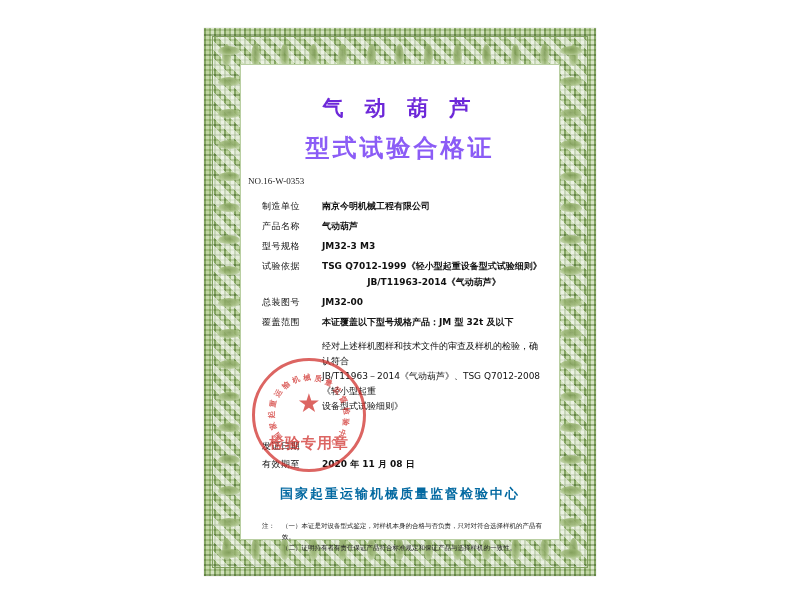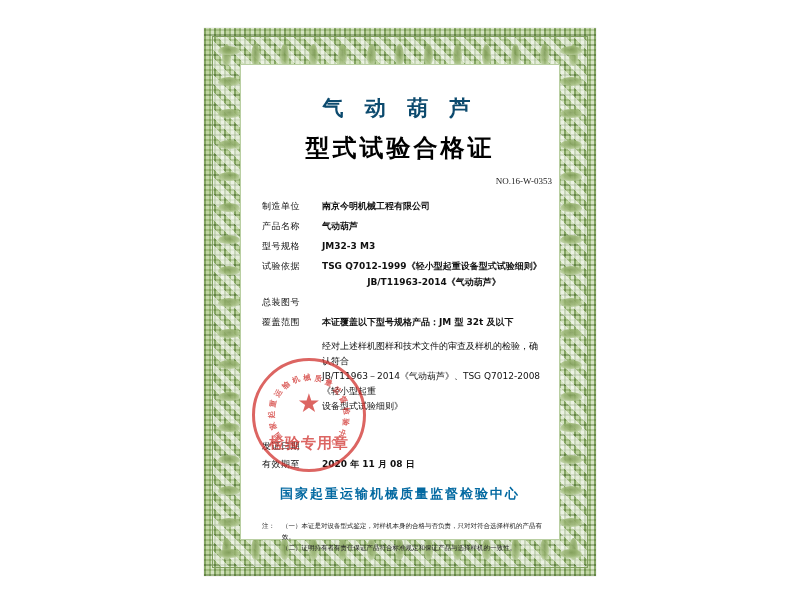--- a/index.html
+++ b/index.html
@@ -101,34 +101,34 @@
     background: #ffffff;
     color: #1a1a1a;
   }
   
   .title-main {
     text-align: center;
     font-size: 21px;
     letter-spacing: 7px;
     font-weight: bold;
     margin-top: 22px;
-    color: #0c4a6e;
+    color: #6d28d9;
     font-family: "DejaVu Sans", sans-serif;
   }
   .title-sub {
     text-align: center;
     font-size: 24px;
     letter-spacing: 3px;
     font-weight: bold;
     margin-top: 10px;
-    color: #000000;
+    color: #8b5cf6;
     font-family: "DejaVu Sans", sans-serif;
   }
   .cert-no {
-    text-align: right;
+    text-align: left;
     font-size: 9px;
     margin-top: 12px;
     color: #222;
     font-family: "Liberation Serif", serif;
   }
   
   .fields {
     margin-top: 14px;
     padding-left: 14px;
     padding-right: 6px;
@@ -363,20 +363,21 @@
         <div class="row">
           <div class="label">试验依据</div>
           <div class="value">
             <span>TSG Q7012-1999《轻小型起重设备型式试验细则》</span>
             <span class="line2">JB/T11963-2014《气动葫芦》</span>
           </div>
         </div>
 
         <div class="row">
           <div class="label">总装图号</div>
+          <div class="value">JM32-00</div>
         </div>
 
         <div class="row">
           <div class="label">覆盖范围</div>
           <div class="value">本证覆盖以下型号规格产品：JM 型 32t 及以下</div>
         </div>
 
       </div>
 
       <div class="para">

